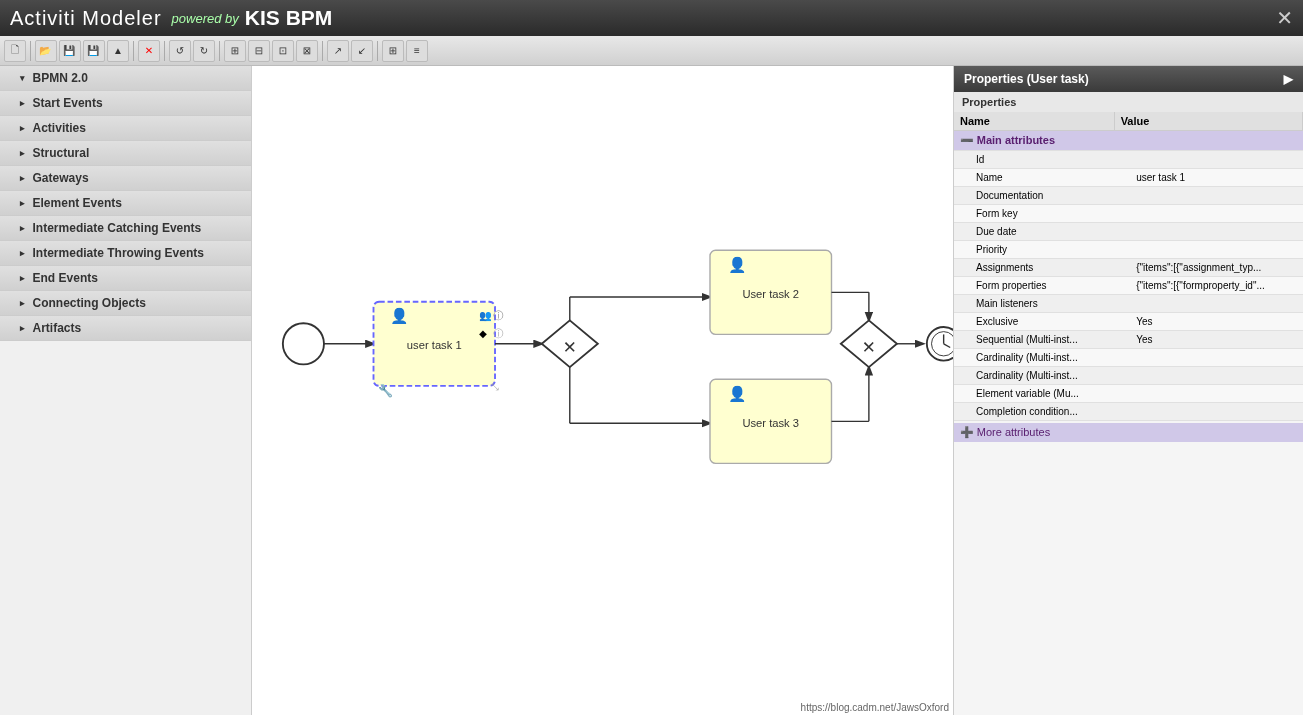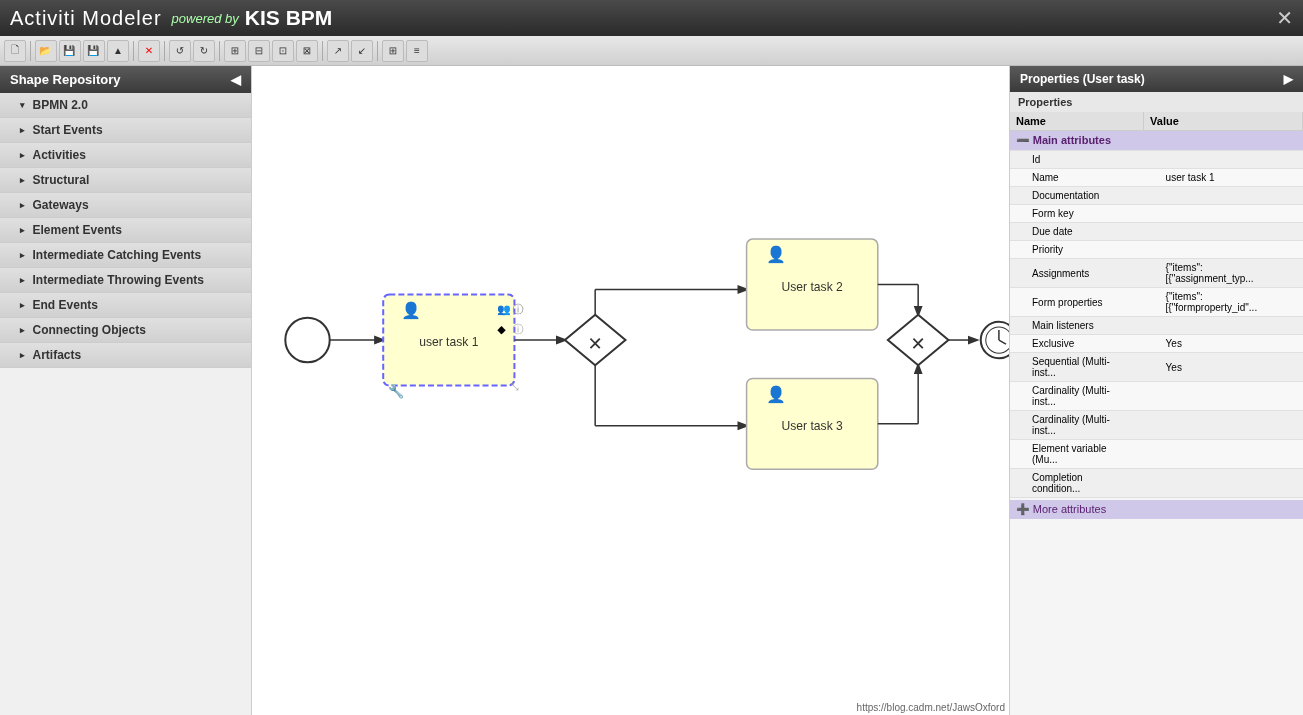--- a/index.html
+++ b/index.html
@@ -104,21 +104,21 @@
     
     #canvas {
       flex: 1;
       background: white;
       position: relative;
       overflow: hidden;
     }
 
     
     #properties-panel {
-      width: 294px;
+      width: 350px;
       background: #f5f5f5;
       border-left: 1px solid #ccc;
       overflow-y: auto;
       flex-shrink: 0;
     }
     #properties-header {
       background: linear-gradient(to bottom, #5a5a5a, #3a3a3a);
       color: white;
       padding: 6px 10px;
       font-weight: bold;
@@ -210,24 +210,20 @@
   <div class="toolbar-btn">↗</div>
   <div class="toolbar-btn">↙</div>
   <div class="toolbar-sep"></div>
   <div class="toolbar-btn">⊞</div>
   <div class="toolbar-btn">≡</div>
 </div>
 
 <div id="main">
 
   <div id="sidebar">
-    <div id="sidebar-header">
-      <span>Shape Repository</span>
-      <span style="cursor:pointer;">◀</span>
-    </div>
 
     <div class="sidebar-section">
       <div class="sidebar-section-header">
         <span class="section-arrow">▾</span>
         <span>BPMN 2.0</span>
       </div>
     </div>
 
     <div class="sidebar-section">
       <div class="sidebar-section-header">

